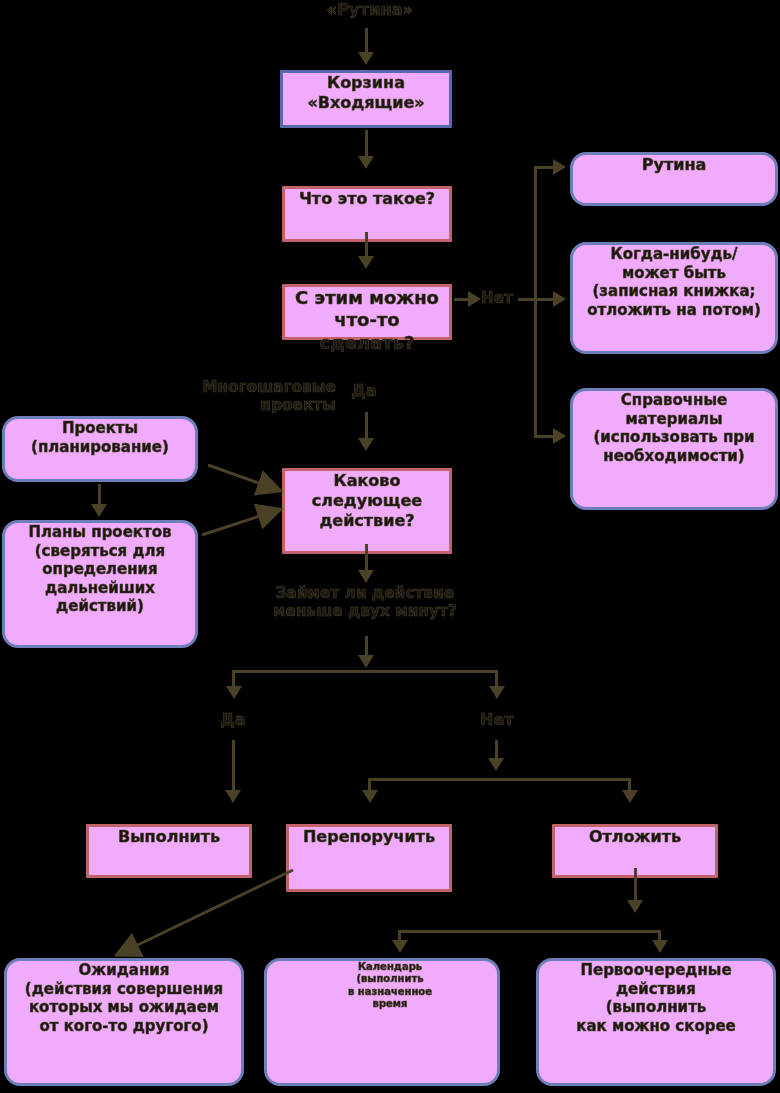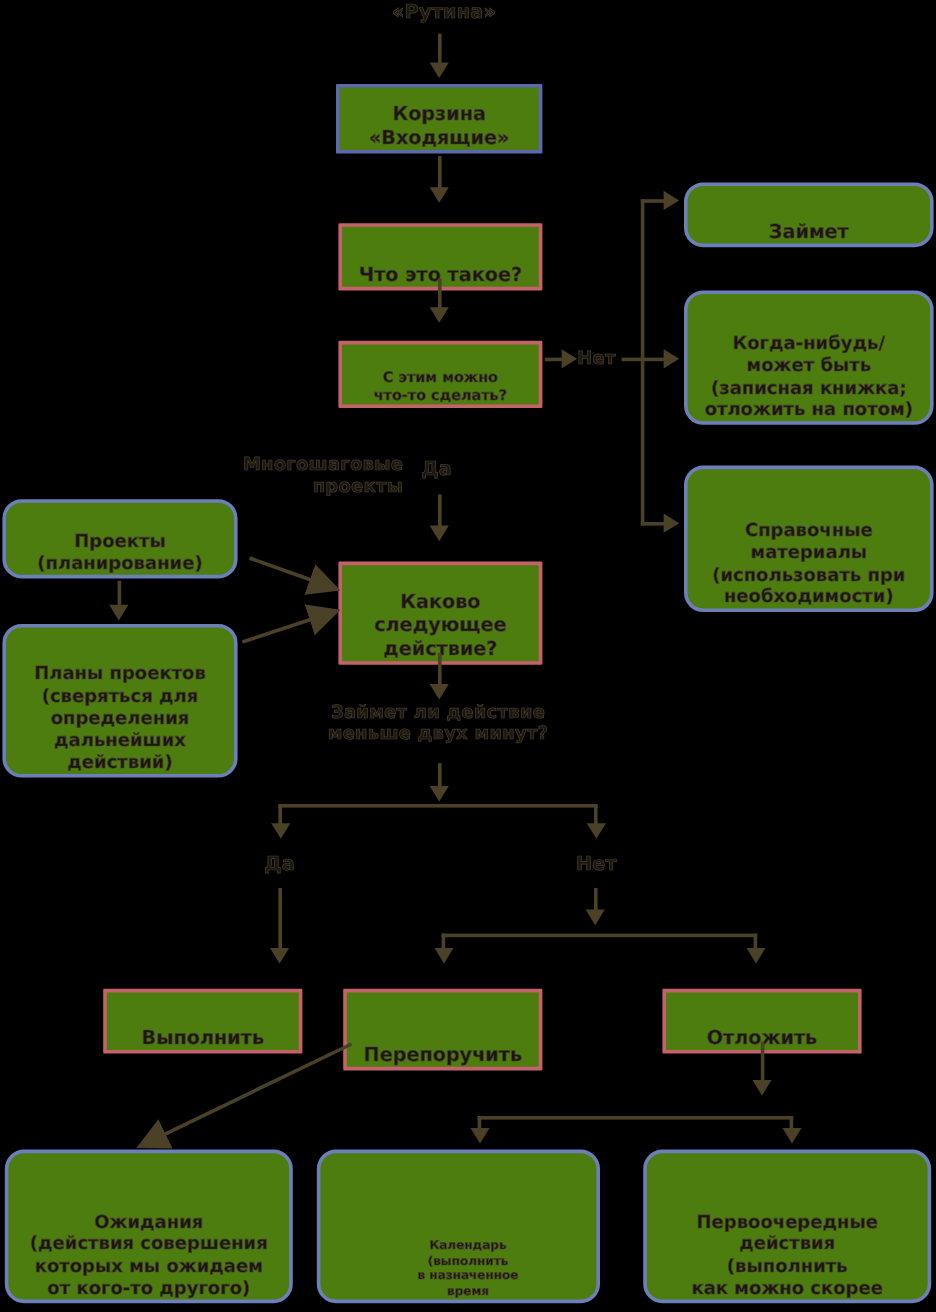--- a/index.html
+++ b/index.html
@@ -19,22 +19,22 @@
     line-height:1.22;
     letter-spacing:.2px;
     white-space:pre-line;
     user-select:none;
   }
 
   
   .box{
     position:absolute;
     box-sizing:border-box;
-    background:#4d7c0f;
-    display:flex;align-items:flex-end;justify-content:center;
+    background:#f0abfc;
+    display:flex;align-items:flex-start;justify-content:center;
   }
   .box .label{
     color:#1b1710;
     -webkit-text-stroke:0.6px #4a412a;
     font-weight:bold;
     text-align:center;
     line-height:1.24;
     white-space:pre-line;
     padding:0 4px;
   }
@@ -68,42 +68,42 @@
   <div class="ln vl" style="left:365px;top:130px;height:28px;"></div>
   <div class="ar ar-d" style="left:358px;top:156px;"></div>
 
   <div class="box dec" style="left:282px;top:174px;width:170px;height:56px;">
     <span class="label" style="font-size:16px;">Что это такое?</span>
   </div>
   <div class="ln vl" style="left:365px;top:232px;height:26px;"></div>
   <div class="ar ar-d" style="left:358px;top:256px;"></div>
 
   <div class="box dec" style="left:282px;top:272px;width:170px;height:56px;">
-    <span class="label" style="font-size:12px;">С этим можно
+    <span class="label" style="font-size:18px;">С этим можно
 что-то сделать?</span>
   </div>
 
   <div class="ln hl" style="left:454px;top:298px;width:16px;"></div>
   <div class="ar ar-r" style="left:468px;top:291px;"></div>
   <div class="t" style="left:474px;top:289px;width:46px;font-size:15px;">Нет</div>
   <div class="ln hl" style="left:518px;top:298px;width:18px;"></div>
 
   <div class="ln vl" style="left:534px;top:166px;height:272px;"></div>
 
   <div class="ln hl" style="left:534px;top:166px;width:22px;"></div>
   <div class="ar ar-r" style="left:553px;top:159px;"></div>
 
   <div class="ln hl" style="left:534px;top:298px;width:22px;"></div>
   <div class="ar ar-r" style="left:553px;top:291px;"></div>
 
   <div class="ln hl" style="left:534px;top:435px;width:22px;"></div>
   <div class="ar ar-r" style="left:553px;top:428px;"></div>
 
   <div class="box out" style="left:570px;top:152px;width:208px;height:54px;">
-    <span class="label" style="font-size:16px;">Займет</span>
+    <span class="label" style="font-size:16px;">Рутина</span>
   </div>
   <div class="box out" style="left:570px;top:242px;width:208px;height:112px;">
     <span class="label" style="font-size:15px;">Когда-нибудь/
 может быть
 (записная книжка;
 отложить на потом)</span>
   </div>
   <div class="box out" style="left:570px;top:388px;width:208px;height:122px;">
     <span class="label" style="font-size:15px;">Справочные
 материалы

